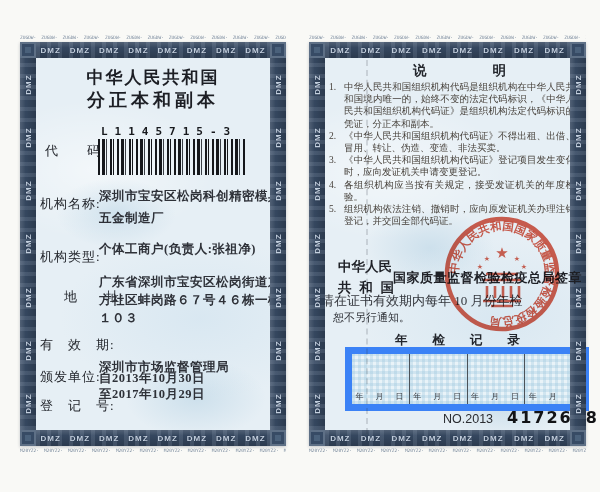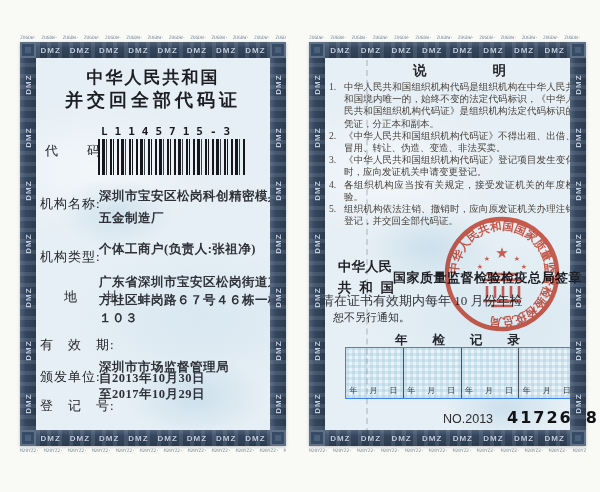--- a/index.html
+++ b/index.html
@@ -97,21 +97,21 @@
        line-height:20.5px;}
   .prc-l2{display:block;text-align:justify;text-align-last:justify;}
   .seal-caption{top:227px;left:84px;font-size:13px;font-weight:bold;color:#1e2026;
                 letter-spacing:.5px;white-space:nowrap;z-index:3;}
   .annual-note1{top:250px;left:12px;font-size:13px;color:#33363c;white-space:nowrap;}
   .annual-note2{top:268px;left:24px;font-size:11px;color:#33363c;white-space:nowrap;}
   .record-title{top:290px;left:86px;font-size:12.5px;font-weight:600;letter-spacing:25px;
                 color:#23262c;white-space:nowrap;}
   .record-table{
     top:305px;left:36px;width:230px;height:50px;display:flex;z-index:2;
-    border:1px solid #3b82f6;background:#e9f3f8;
+    border:7px solid #3b82f6;background:#e9f3f8;
   }
   .record-cell{
     flex:1;position:relative;border-right:1px solid #4c5258;
     background:
       repeating-linear-gradient(0deg,rgba(150,195,220,.30) 0 3px,rgba(0,0,0,0) 3px 6px),
       repeating-linear-gradient(90deg,rgba(150,195,220,.30) 0 3px,rgba(0,0,0,0) 3px 6px);
   }
   .record-cell:last-child{border-right:none;}
   .record-cell .cell-label{
     position:absolute;bottom:2px;left:0;right:0;text-align:center;
@@ -136,21 +136,21 @@
 <div class="page page-left">
   <div class="micro micro-top"><span>ZUGDW·</span><span>ZUGDW·</span><span>ZUGDW·</span><span>ZUGDW·</span><span>ZUGDW·</span><span>ZUGDW·</span><span>ZUGDW·</span><span>ZUGDW·</span><span>ZUGDW·</span><span>ZUGDW·</span><span>ZUGDW·</span><span>ZUGDW·</span><span>ZUGDW·</span></div>
   <div class="micro micro-bottom"><span>M20YZ2·</span><span>M20YZ2·</span><span>M20YZ2·</span><span>M20YZ2·</span><span>M20YZ2·</span><span>M20YZ2·</span><span>M20YZ2·</span><span>M20YZ2·</span><span>M20YZ2·</span><span>M20YZ2·</span><span>M20YZ2·</span><span>M20YZ2·</span></div>
 
   <div class="inner">
     <div class="wm" style="left:20px;top:120px;width:120px;height:70px;"></div>
     <div class="wm" style="left:90px;top:300px;width:140px;height:80px;"></div>
   </div>
 
   <div class="abs cert-title title1">中华人民共和国</div>
-  <div class="abs cert-title title2">并交回全部代码证</div>
+  <div class="abs cert-title title2">分正本和副本</div>
 
   <div class="abs f-label" style="top:100px;left:25px;">代　　码:</div>
   <div class="abs code-number">L1145715-3</div>
   <div class="abs barcode"></div>
 
   <div class="abs f-label" style="top:153px;left:20px;">机构名称:</div>
   <div class="abs f-value vblock" style="top:143px;left:79px;line-height:22px;">
     <span>深圳市宝安区松岗科创精密模具</span>
     <span>五金制造厂</span>
   </div>

